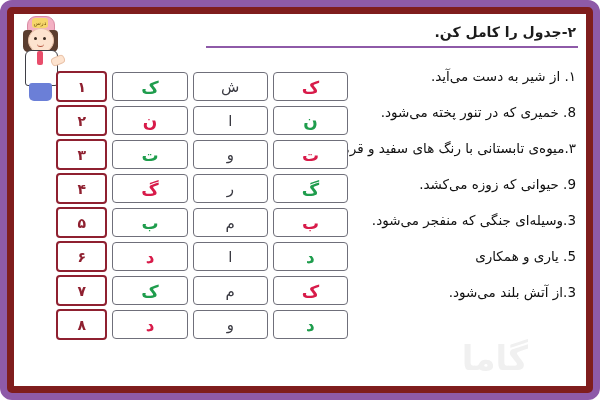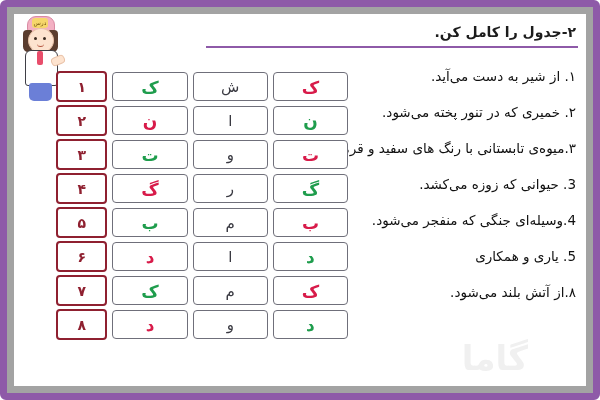--- a/index.html
+++ b/index.html
@@ -5,24 +5,24 @@
   html,body{margin:0;padding:0;}
   body{
     width:600px;height:400px;
     background:#ffffff;
     font-family:"DejaVu Sans","Liberation Sans",sans-serif;
     overflow:hidden;
     position:relative;
   }
   .page{
     position:absolute;inset:0;
-    background:#a3a3a3;
+    background:#7f1d1d;
     border:7px solid #8e5aa8;
     box-sizing:border-box;
-    border-radius:6px;
+    border-radius:12px;
   }
   .inner{
     position:absolute;inset:7px;
     background:#ffffff;
     overflow:hidden;
   }
 
   
   .mascot{
     position:absolute;left:4px;top:2px;width:46px;height:88px;
@@ -167,26 +167,26 @@
       <div class="tie"></div>
       <div class="arm"></div>
       <div class="legs"></div>
     </div>
 
     <div class="title">۲-جدول را کامل کن.</div>
     <div class="title-rule"></div>
 
     <div class="clues">
       <div class="clue">۱. از شیر به دست می‌آید.</div>
-      <div class="clue">۲. خمیری که در تنور پخته می‌شود.</div>
+      <div class="clue">8. خمیری که در تنور پخته می‌شود.</div>
       <div class="clue">۳.میوه‌ی تابستانی با رنگ های سفید و قرمز</div>
-      <div class="clue">3. حیوانی که زوزه می‌کشد.</div>
-      <div class="clue">4.وسیله‌ای جنگی که منفجر می‌شود.</div>
+      <div class="clue">9. حیوانی که زوزه می‌کشد.</div>
+      <div class="clue">3.وسیله‌ای جنگی که منفجر می‌شود.</div>
       <div class="clue">5. یاری و همکاری</div>
-      <div class="clue">۸.از آتش بلند می‌شود.</div>
+      <div class="clue">3.از آتش بلند می‌شود.</div>
     </div>
 
     <div class="table">
 
       <div class="row">
         <div class="cell c3 red">ک</div>
         <div class="cell c2 dark">ش</div>
         <div class="cell c1 green">ک</div>
         <div class="cell num">۱</div>
       </div>

